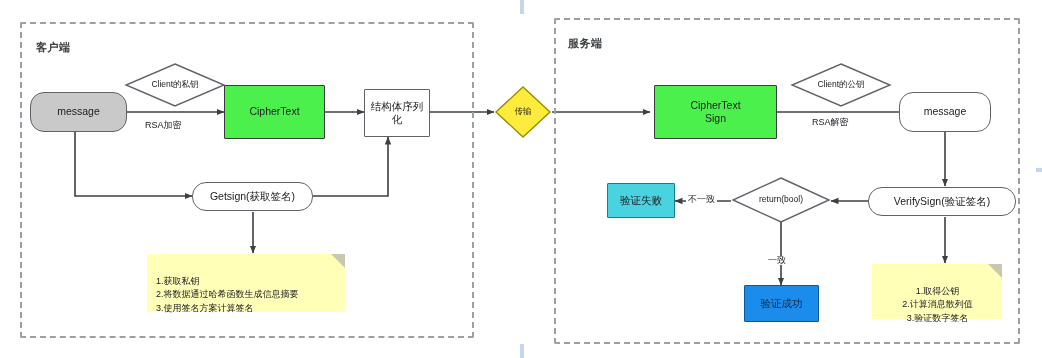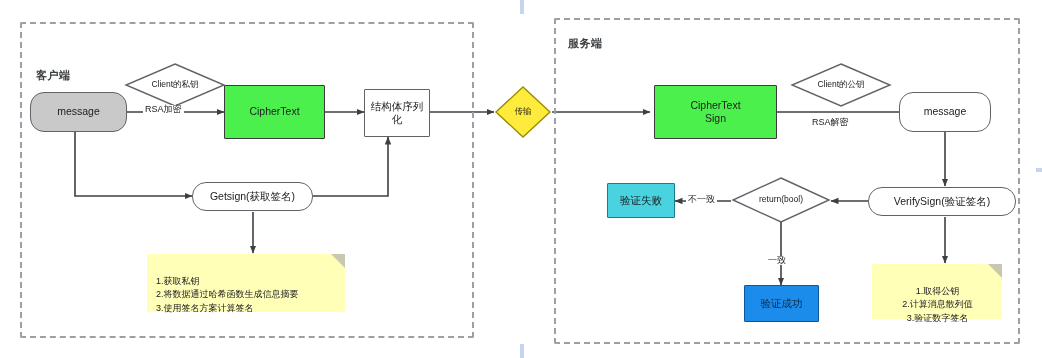--- a/index.html
+++ b/index.html
@@ -166,32 +166,32 @@
 
       <path d="M731,201 L675,201" marker-end="url(#arrow)"></path>
 
       <path d="M781,222 L781,285" marker-end="url(#arrow)"></path>
 
       <path d="M945,217 L945,263" marker-end="url(#arrow)"></path>
     </g>
   </svg>
 
   <div class="panel" style="left:20px; top:22px; width:450px; height:312px;"></div>
-  <div class="panel-title" style="left:36px; top:40px;margin-top:28px;">客户端</div>
+  <div class="panel-title" style="left:36px; top:40px;">客户端</div>
 
   <div class="node rounded gray" style="left:30px; top:92px; width:97px; height:40px;">message</div>
 
   <div class="diamond-wrap" style="left:124px; top:62px; width:102px; height:46px;">
     <svg width="102" height="46" viewBox="0 0 102 46">
       <polygon points="51,2 100,23 51,44 2,23" fill="#ffffff" stroke="#5f6368" stroke-width="1.4"></polygon>
     </svg>
     <div class="diamond-label">Client的私钥</div>
   </div>
 
-  <div class="edge-label" style="left:143px; top:105px;">RSA加密</div>
+  <div class="edge-label" style="left:143px; top:121px;">RSA加密</div>
 
   <div class="node rect green" style="left:224px; top:85px; width:101px; height:54px;">CipherText</div>
 
   <div class="node rect" style="left:364px; top:89px; width:66px; height:48px; white-space:pre-line;">结构体序列
 化</div>
 
   <div class="node rounded" style="left:192px; top:182px; width:121px; height:29px;">Getsign(获取签名)</div>
 
   <div class="note" style="left:147px; top:254px; width:198px; height:58px;">
     <span>1.获取私钥

